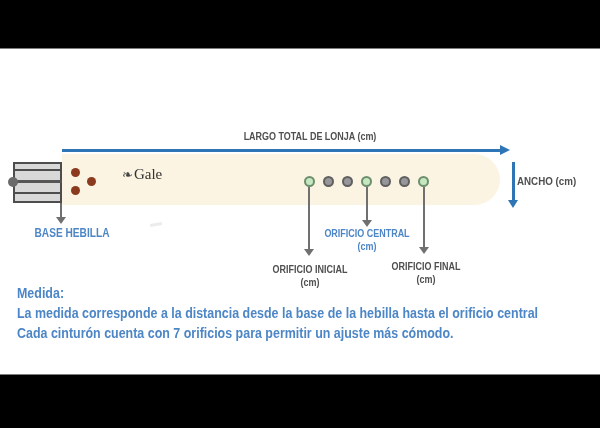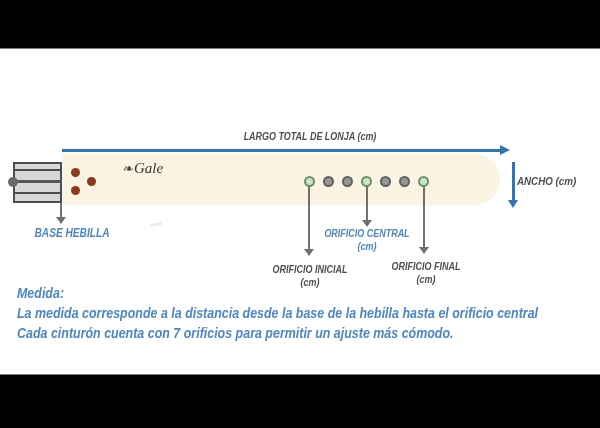--- a/index.html
+++ b/index.html
@@ -1,21 +1,21 @@
 <!DOCTYPE html>
 <html style="--measure-blue: #2e75b6; --text-blue: #4d86c6; --label-gray: #4f4f4f; --belt-cream: #fbf4e2; --buckle-fill: #d8d8d8; --hole-green-fill: #c5e8c0; --hole-gray-fill: #97979a; --dot-brown: #8b3a1e; --arrow-gray: #707070;"><head>
 <meta charset="utf-8">
 <style>
   html,body { margin:0; padding:0; }
   body {
     width:600px; height:428px; background:#000;
     font-family:"Liberation Sans", sans-serif;
     position:relative; overflow:hidden;
   }
-  .stage { position:absolute; left:0; top:0; width:600px; height:428px;font-style:italic; }
+  .stage { position:absolute; left:0; top:0; width:600px; height:428px; }
   .bar { position:absolute; left:0; width:600px; background:#000; }
   .bar.top { top:0; height:48px; border-bottom:1px solid #7d7d7d; }
   .bar.bottom { top:374px; height:54px; border-top:1px solid #7d7d7d; }
   .content { position:absolute; left:0; top:49px; width:600px; height:325px; background:#fff; }
 
   .abs { position:absolute; }
 
   
   .largo-line { left:62px; top:149px; width:440px; height:3px; background:var(--measure-blue); }
   .largo-head { left:500px; top:145px; width:0; height:0;
@@ -37,21 +37,21 @@
   .buckle { left:13px; top:162px; width:49px; height:41px; background:var(--buckle-fill);
     border:2px solid #4d4d4d; box-sizing:border-box; }
   .buckle-line { position:absolute; left:0; width:100%; height:2px; background:#4d4d4d; }
   .buckle-line.l1 { top:5px; }
   .buckle-line.l2 { top:28px; }
   .prong { left:13px; top:180px; width:49px; height:3px; background:#565656; }
   .prong-dot { left:8px; top:177px; width:10px; height:10px; border-radius:50%; background:#6a6a6a; }
 
   .dot { width:9px; height:9px; border-radius:50%; background:var(--dot-brown); }
 
-  .brand { left:122px; top:160px; color:#333; font-family:"Liberation Serif", serif;
+  .brand { left:122px; top:166px; color:#333; font-family:"Liberation Serif", serif;
     font-size:15px; white-space:nowrap; }
   .brand-icon { font-size:13px; color:#444; margin-right:1px; }
 
   .holes { left:304px; top:176px; display:flex; gap:8px; }
   .hole { width:11px; height:11px; border-radius:50%; box-sizing:border-box; }
   .hole.green { background:var(--hole-green-fill); border:2px solid #6d8e6d; }
   .hole.gray  { background:var(--hole-gray-fill);  border:2px solid #5f5f5f; }
 
   
   .dlabel { font-weight:bold; font-size:11.5px; color:var(--label-gray);

